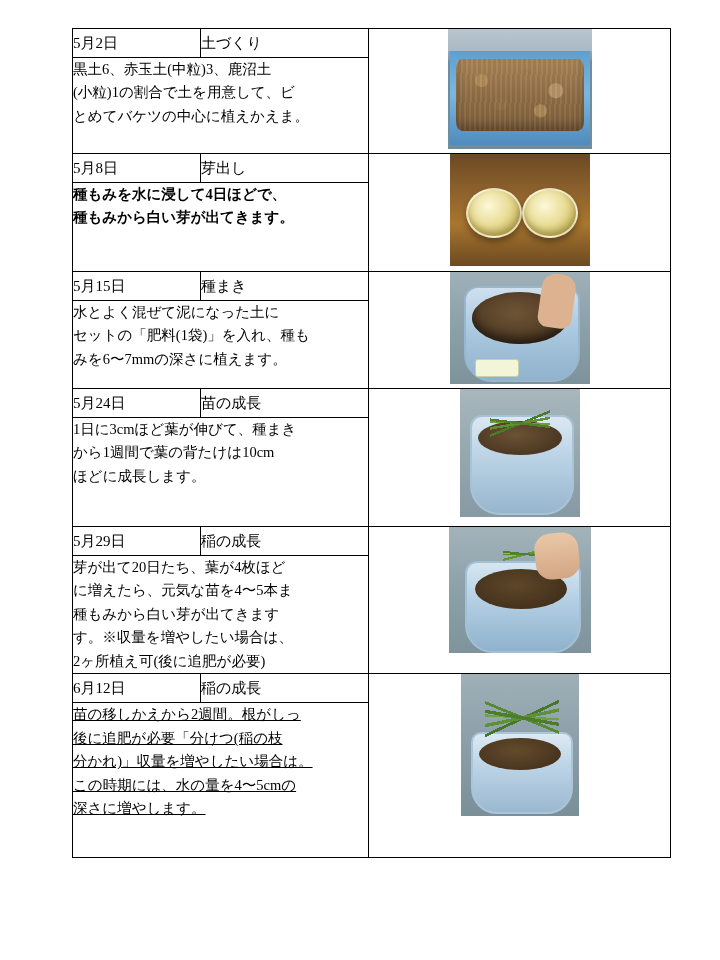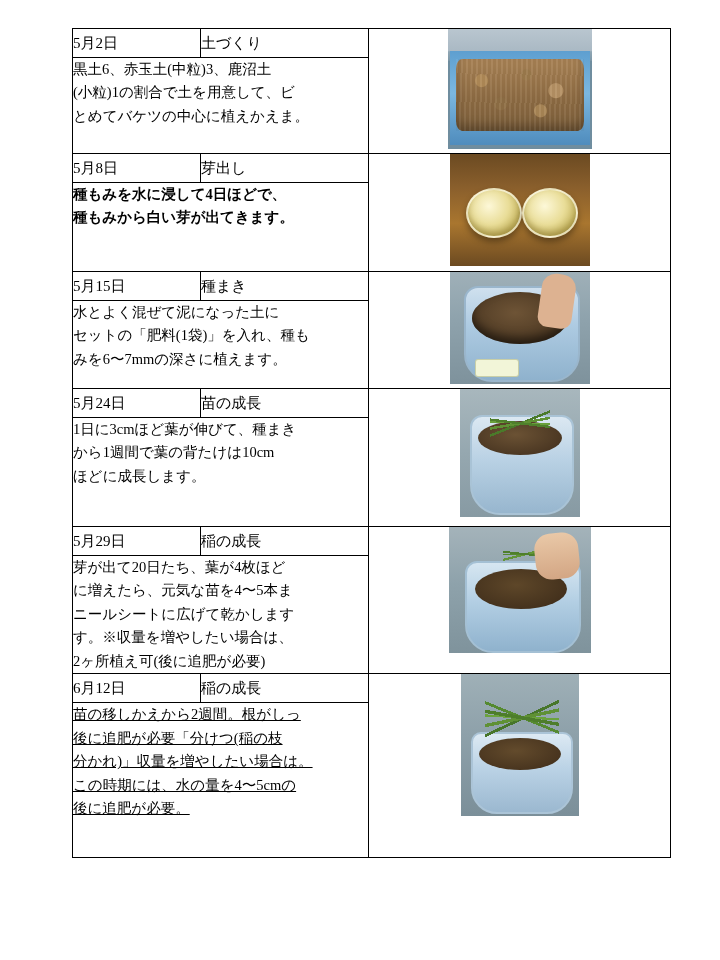--- a/index.html
+++ b/index.html
@@ -332,21 +332,21 @@
                 <span class="grass"></span>
                 <span class="hand"></span>
             </span>
           </span>
         </td>
       </tr>
       <tr>
         <td class="body-cell" colspan="2">
           <span class="ln">芽が出て20日たち、葉が4枚ほど</span>
           <span class="ln">に増えたら、元気な苗を4〜5本ま</span>
-          <span class="ln">ニールシートに広げて乾かします</span>
+          <span class="ln">種もみから白い芽が出てきます</span>
           <span class="ln">す。※収量を増やしたい場合は、</span>
           <span class="ln">2ヶ所植え可(後に追肥が必要)</span>
         </td>
       </tr>
 
       <tr>
         <td class="hdr-cell">6月12日</td>
         <td class="hdr-cell">稲の成長</td>
         <td class="photo-cell" rowspan="2">
           <span class="photo-wrap">
@@ -357,19 +357,19 @@
             </span>
           </span>
         </td>
       </tr>
       <tr>
         <td class="body-cell" colspan="2" style="height:154px;text-decoration:underline;">
           <span class="ln">苗の移しかえから2週間。根がしっ</span>
           <span class="ln">後に追肥が必要「分けつ(稲の枝</span>
           <span class="ln">分かれ)」収量を増やしたい場合は。</span>
           <span class="ln">この時期には、水の量を4〜5cmの</span>
-          <span class="ln">後に追肥が必要。</span>
+          <span class="ln">深さに増やします。</span>
         </td>
       </tr>
 
     </tbody>
   </table>
 </div>
 
 </body></html>

